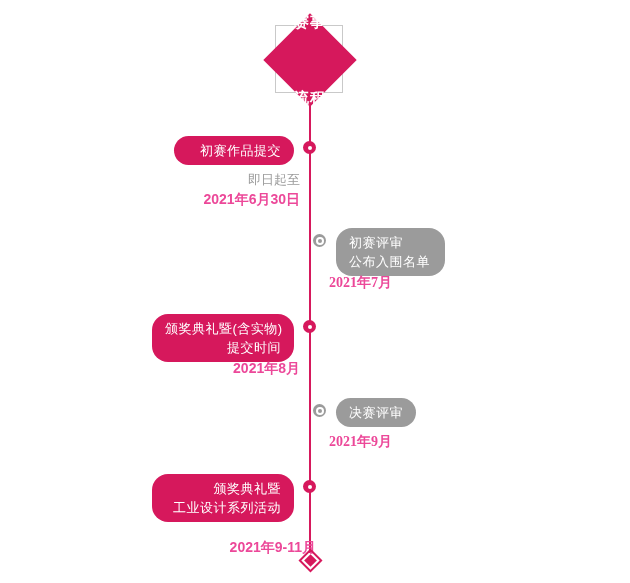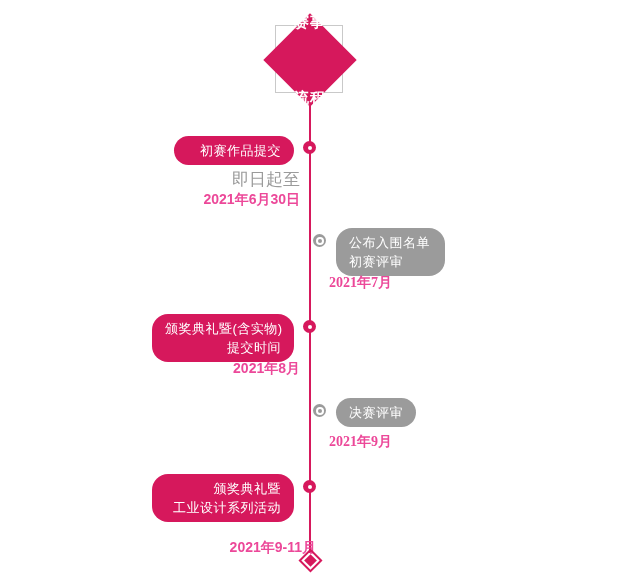--- a/index.html
+++ b/index.html
@@ -118,21 +118,21 @@
     width: 4px;
     height: 4px;
     border-radius: 50%;
     background: #ffffff;
   }
   .node.gray .node-core { background: #9b9b9b; box-shadow: 0 0 0 2px #ffffff; }
 
   
   .caption {
     position: absolute;
-    font-size: 17px;
+    font-size: 13px;
     line-height: 19px;
     white-space: nowrap;
   }
   .caption.note {
     color: #9b9b9b;
     font-weight: normal;
   }
   .caption.date {
     color: #ec4899;
     font-weight: bold;
@@ -187,22 +187,22 @@
     </div>
     <div class="caption note align-right" style="left:100px; top:170px; width:200px;">即日起至</div>
     <div class="caption date align-right" style="left:100px; top:190px; width:200px;">2021年6月30日</div>
   </div>
 
   <div class="row" style="top:0">
     <div class="node gray" style="left:313px; top:234px;">
       <div class="node-core"></div>
     </div>
     <div class="pill gray right" style="left:336px; top:228px; width:109px;">
+      <span class="pill-line">初赛评审</span>
       <span class="pill-line">公布入围名单</span>
-      <span class="pill-line">初赛评审</span>
     </div>
     <div class="caption date align-left" style="left:329px; top:273px; width:200px;">2021年7月</div>
   </div>
 
   <div class="row" style="top:0">
     <div class="pill pink left" style="left:152px; top:314px; width:142px;">
       <span class="pill-line">颁奖典礼暨(含实物)</span>
       <span class="pill-line">提交时间</span>
     </div>
     <div class="node pink" style="left:303px; top:320px;">

